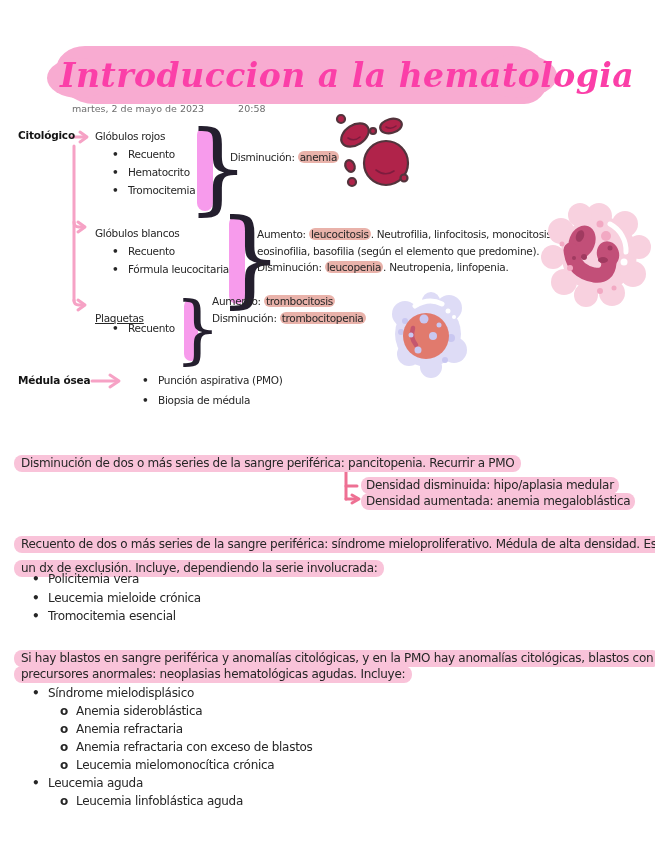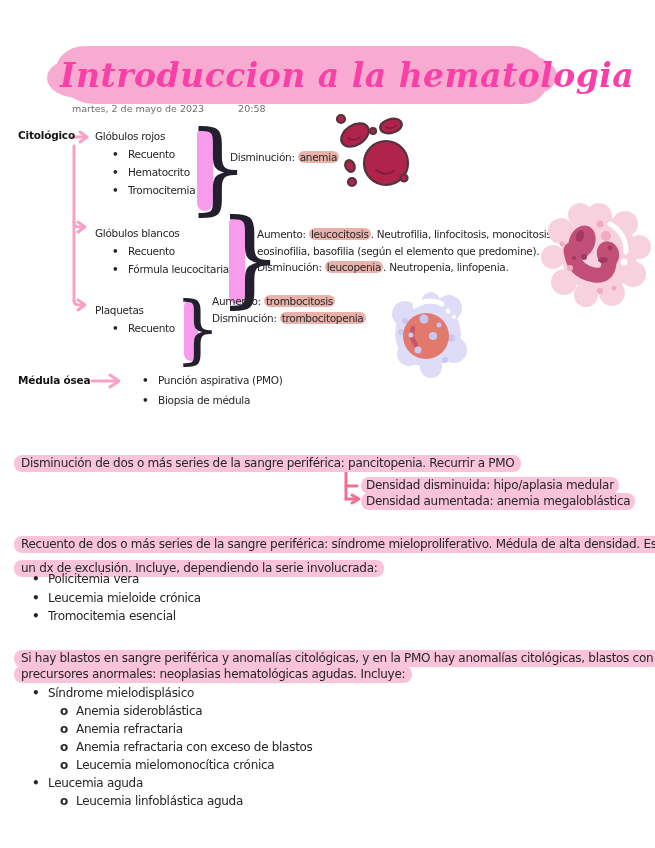--- a/index.html
+++ b/index.html
@@ -93,21 +93,21 @@
       </div>
   </div>
   <div class="brace-hl" style="left:229px;top:216px;width:16px;height:88px;"></div>
   <div class="brace" style="left:217px;top:206px;font-size:104px;line-height:104px;">}</div>
   <div class="abs hw" style="left:257px;top:226px;">
     <div><span>Aumento: </span><span class="hl-word">leucocitosis</span><span>. Neutrofilia, linfocitosis, monocitosis,</span></div>
     <div>eosinofilia, basofilia (según el elemento que predomine).</div>
     <div><span>Disminución: </span><span class="hl-word">leucopenia</span><span>. Neutropenia, linfopenia.</span></div>
   </div>
 
-  <div class="abs hw" style="left:95px;top:302px;">Plaquetas</div>
+  <div class="abs hw" style="left:95px;top:310px;text-decoration:underline;">Plaquetas</div>
   <div class="abs hw list" style="left:112px;top:319px;">
     <div class="row">
         <span class="bullet">•</span>
         <span>Recuento</span>
       </div>
   </div>
   <div class="brace-hl" style="left:184px;top:299px;width:14px;height:62px;"></div>
   <div class="brace" style="left:174px;top:292px;font-size:74px;line-height:74px;">}</div>
   <div class="abs hw" style="left:212px;top:293px;line-height:17px;">
     <div><span>Aumento: </span><span class="hl-word">trombocitosis</span></div>

